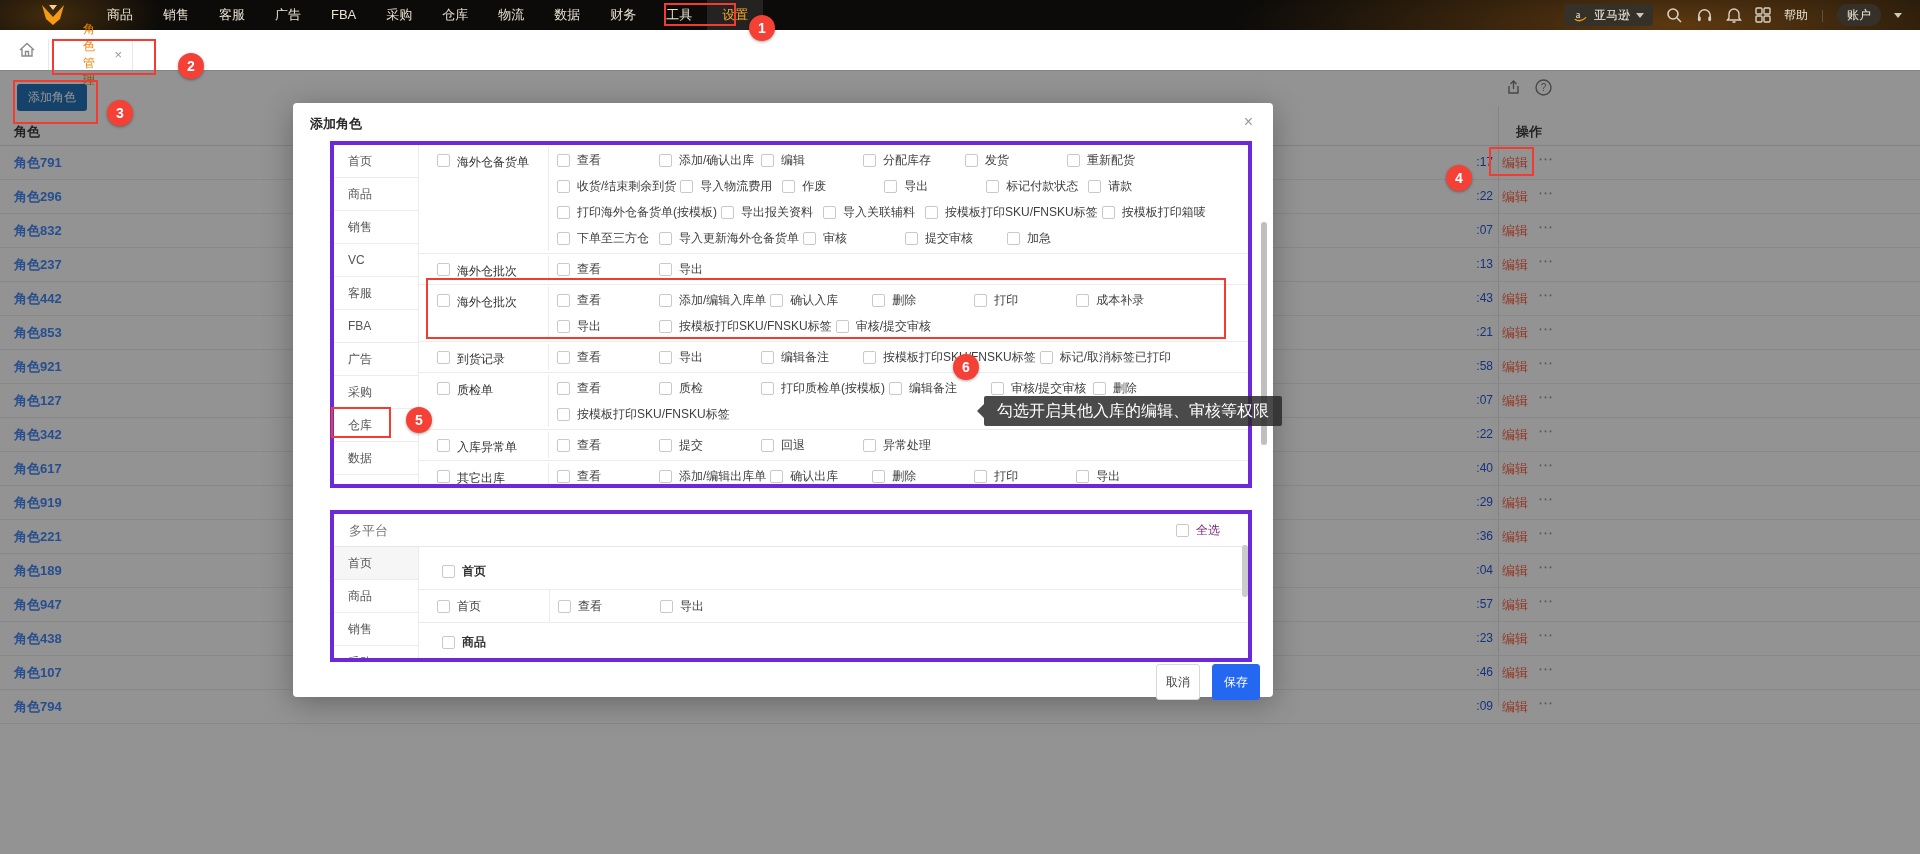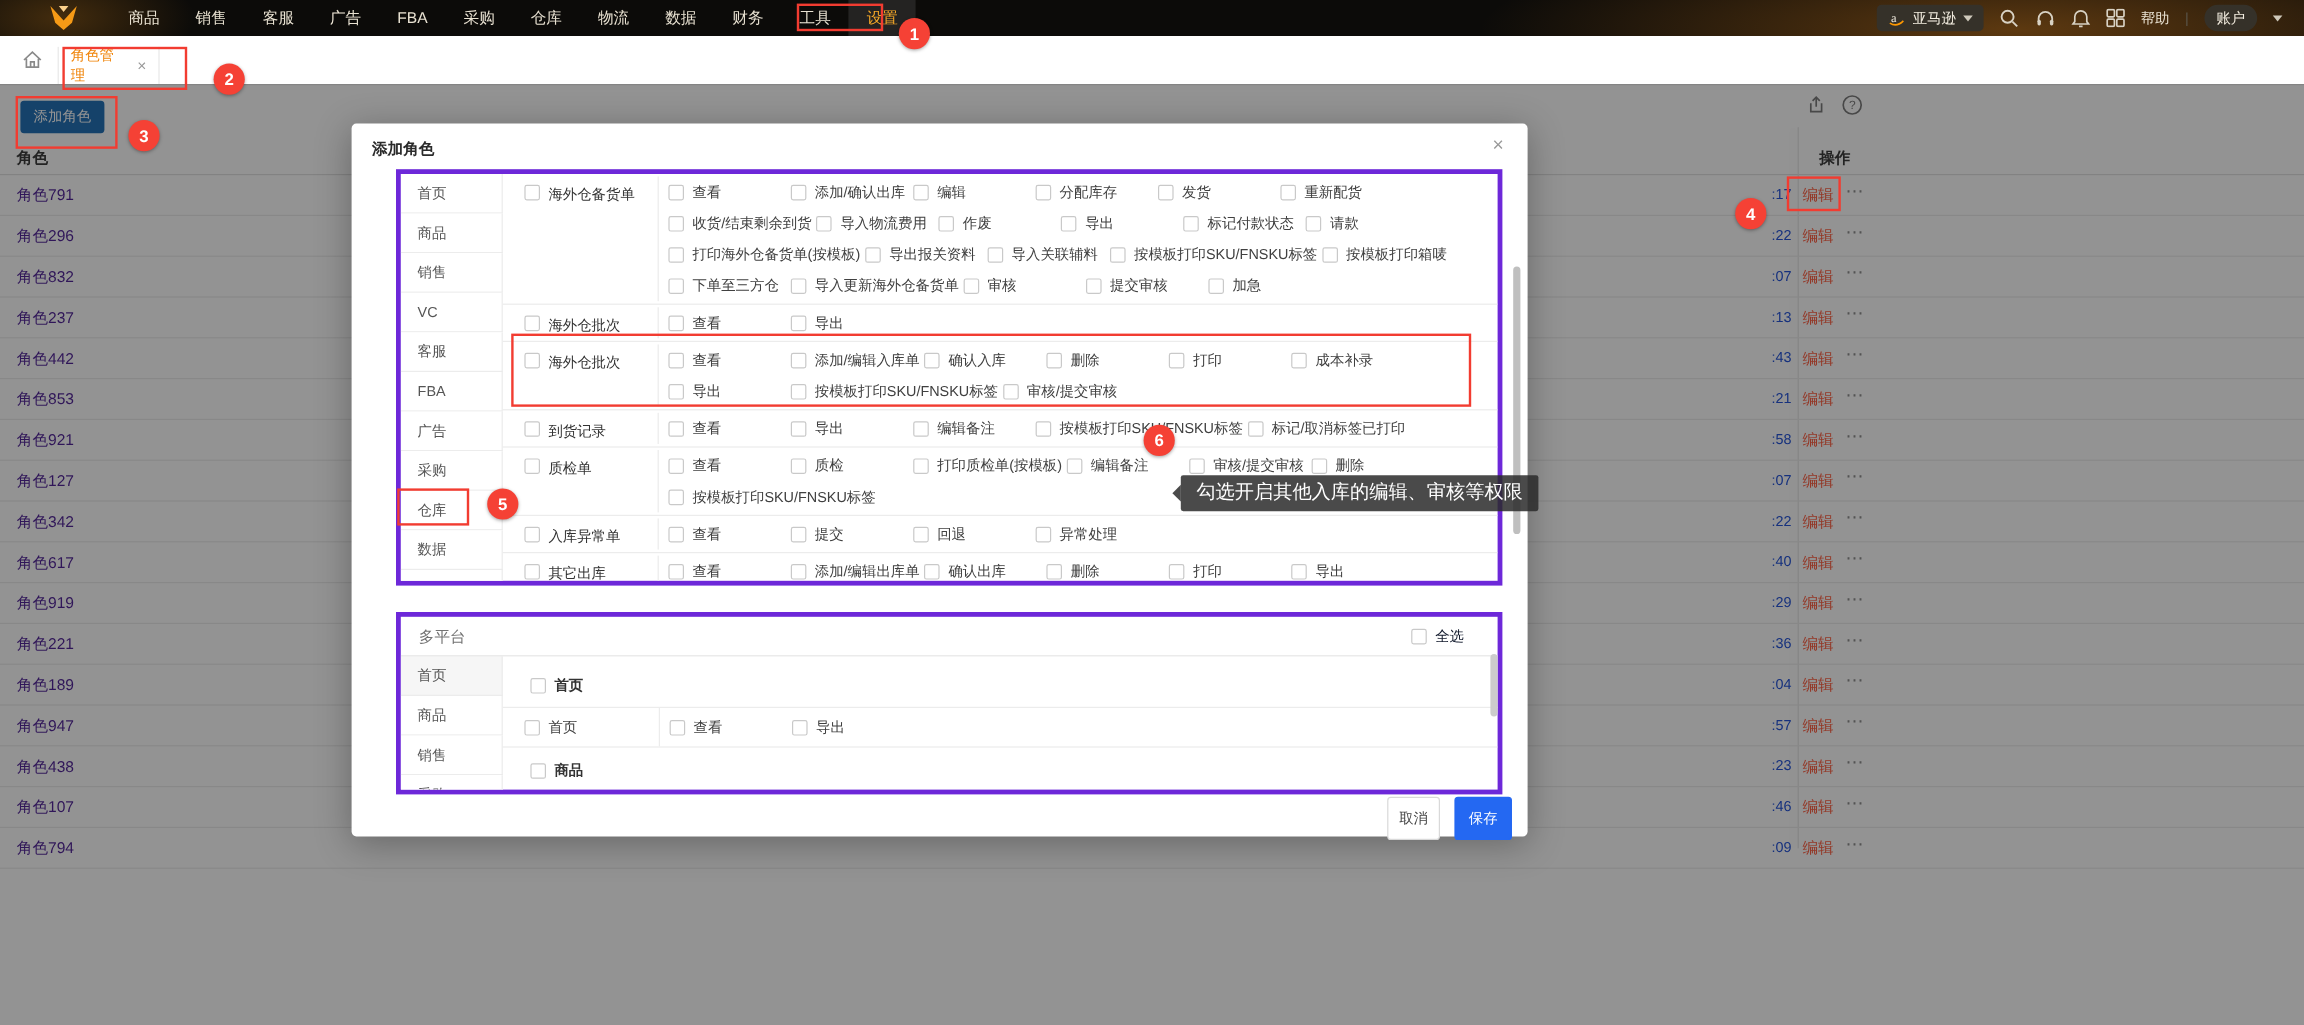--- a/index.html
+++ b/index.html
@@ -24,31 +24,31 @@
   .nav-text{color:#e9e2d2;font-size:12px;cursor:pointer;}
   .nav-sep{color:#5a554b;font-size:12px;}
   .account-pill{background:#353129;border-radius:11px;height:22px;line-height:22px;padding:0 10px;
     color:#f2ecdf;font-size:12px;cursor:pointer;}
   
   .tabbar{position:absolute;left:0;top:30px;width:1920px;height:40px;background:#fff;border-bottom:1px solid #e3e3e3;}
   .home-ico{position:absolute;left:18px;top:11px;cursor:pointer;}
   .tab{position:absolute;left:48px;top:9px;width:85px;height:31px;background:#fff;
     border-left:1px solid #e8e8e8;border-right:1px solid #e8e8e8;display:flex;align-items:center;
     padding:0 10px;box-sizing:border-box;cursor:pointer;}
-  .tab-label{color:#f08306;font-size:12px;}
+  .tab-label{color:#f08306;font-size:12px;margin-left:24px;}
   .tab-close{margin-left:9px;color:#999;font-size:13px;cursor:pointer;}
   
   .add-btn{position:absolute;left:17px;top:84px;width:70px;height:27px;background:#1a6cb5;color:#fff;
     font-size:12px;border:none;border-radius:3px;cursor:pointer;}
   .pg-ico{position:absolute;top:78px;cursor:pointer;}
   .th{position:absolute;top:123px;font-size:13px;color:#333;font-weight:bold;}
   .thead-line{position:absolute;left:0;top:145px;width:1920px;height:1px;background:#e0e0e0;}
   .role-rows{position:absolute;left:0;top:146px;width:1920px;}
   .trow{position:relative;height:33px;border-bottom:1px solid #ececec;font-size:13px;}
-  .tname{position:absolute;left:14px;top:8px;color:#4c1d95;}
+  .tname{position:absolute;left:14px;top:8px;color:#3b82f6;font-weight:bold;}
   .ttime{position:absolute;right:427px;top:9px;color:#1d4ed8;font-size:12px;}
   .tedit{position:absolute;left:1502px;top:8px;color:#ff5a3c;cursor:pointer;}
   .tmore{position:absolute;left:1538px;top:4px;color:#8a8a8a;cursor:pointer;font-size:15px;letter-spacing:1px;}
   .fixed-col-line{position:absolute;left:1498px;top:106px;width:1px;height:601px;background:#e4e4e4;
     box-shadow:-4px 0 6px rgba(0,0,0,.05);}
   
   .overlay{position:absolute;left:0;top:70px;width:1920px;height:784px;background:rgba(15,15,15,.45);z-index:5;}
   
   .modal{position:absolute;left:293px;top:103px;width:980px;height:594px;background:#fff;border-radius:4px;
     box-shadow:0 6px 30px rgba(0,0,0,.3);z-index:10;}
@@ -67,21 +67,21 @@
   .glabel{font-size:12px;color:#333;white-space:nowrap;}
   .growse{flex:1;padding-left:8px;}
   .prow{height:26px;display:flex;align-items:center;}
   .pitem{display:flex;align-items:center;min-width:98px;padding-right:4px;font-size:12px;color:#404040;white-space:nowrap;}
   .chk{width:13px;height:13px;border:1px solid #c9c9c9;border-radius:2px;background:#fff;margin-right:7px;
     flex:none;display:inline-block;box-sizing:border-box;cursor:pointer;}
   
   .box2{top:407px;height:152px;}
   .box2-head{height:32px;border-bottom:1px solid #e7e7e7;position:relative;}
   .box2-title{position:absolute;left:15px;top:8px;font-size:13px;color:#737373;}
-  .select-all{position:absolute;right:28px;top:8px;display:flex;align-items:center;font-size:12px;color:#0f172a;}
+  .select-all{position:absolute;right:28px;top:8px;display:flex;align-items:center;font-size:12px;color:#701a75;}
   .box2-body{display:flex;height:120px;}
   .mp-content{flex:1;position:relative;}
   .bold-row{display:flex;align-items:center;margin:16px 0 9px 0;padding-left:23px;}
   .bold-label{font-size:12px;font-weight:bold;color:#333;}
   .home-perm-row{height:32px;border-top:1px solid #ececec;border-bottom:1px solid #ececec;
     display:flex;align-items:center;padding-left:18px;}
   .hp-name{font-size:12px;color:#404040;width:92px;}
   .hp-div{width:1px;height:32px;background:#ececec;margin-right:8px;}
   .footer-btn{position:absolute;height:36px;border-radius:3px;font-size:12px;cursor:pointer;
     display:flex;align-items:center;justify-content:center;box-sizing:border-box;}

